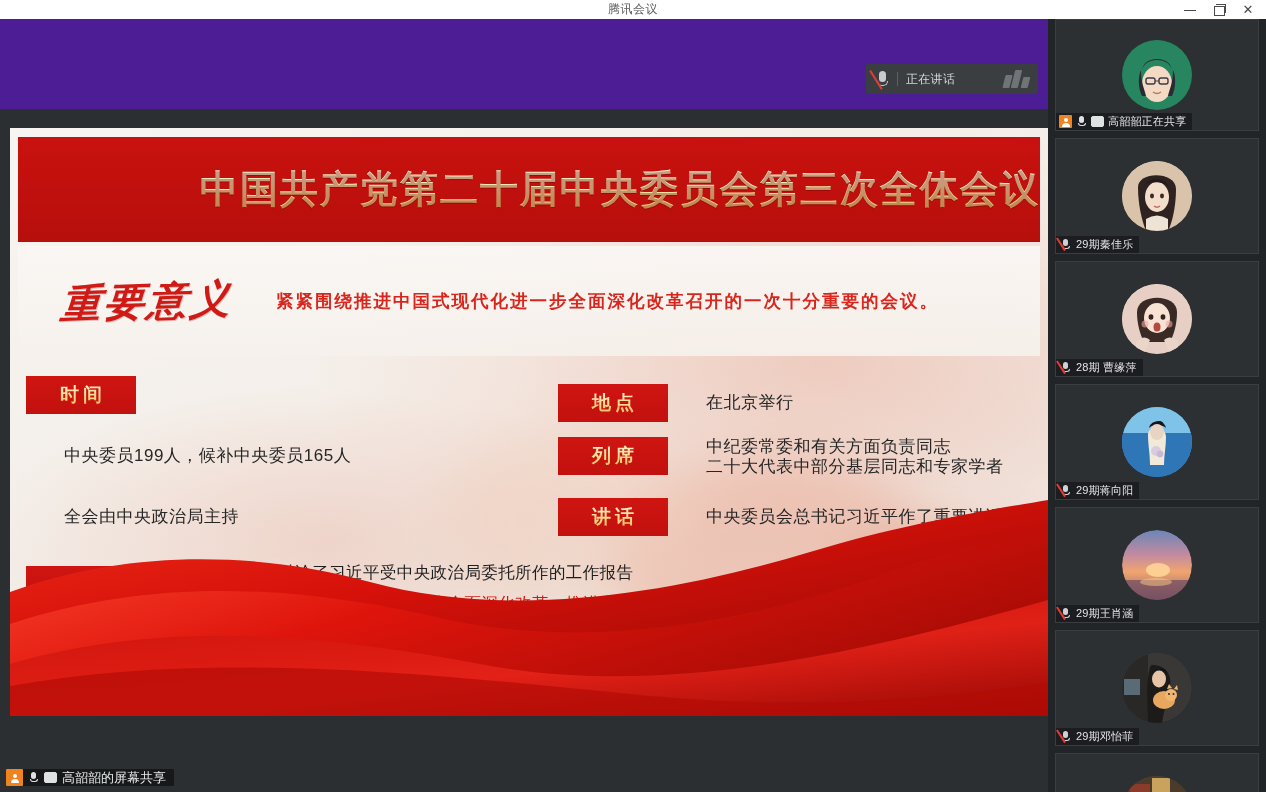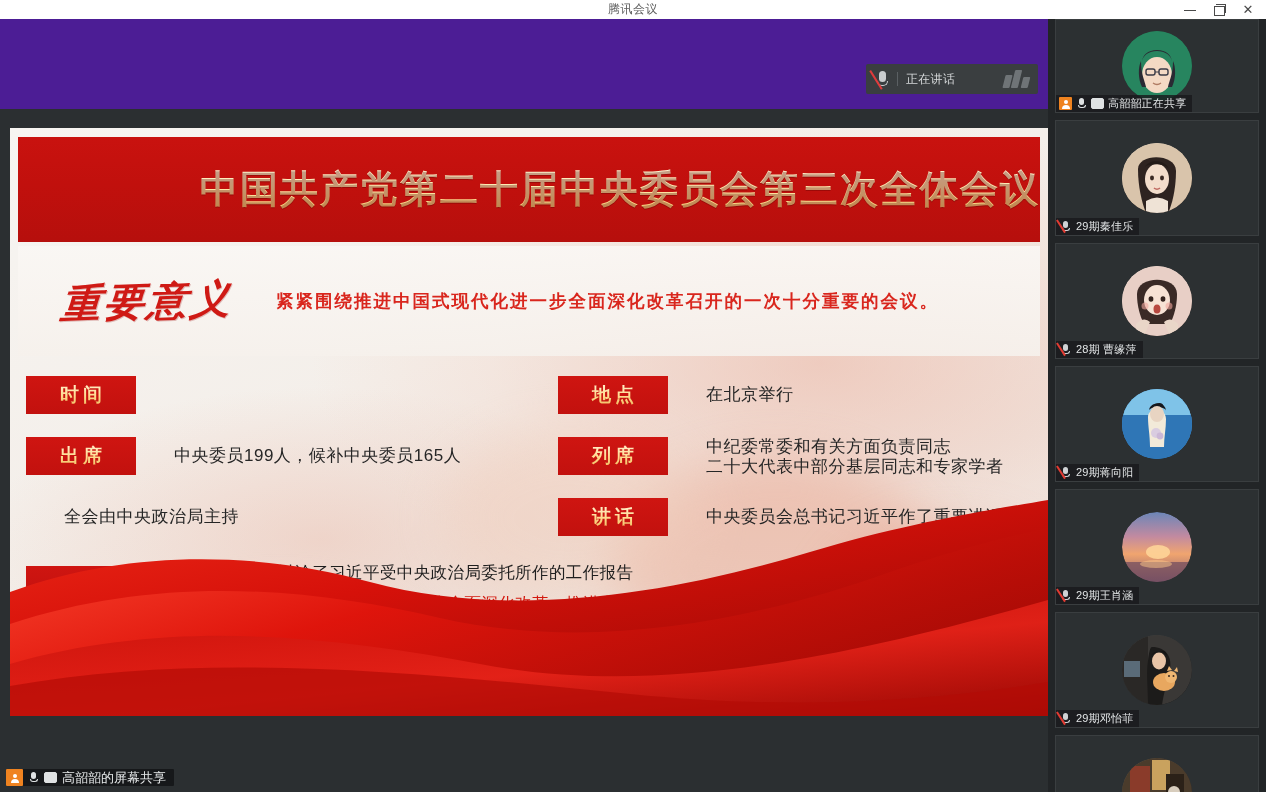--- a/index.html
+++ b/index.html
@@ -310,32 +310,29 @@
       </div>
 
       <div id="info">
         <div class="info-col col-left">
           <div class="info-row" style="top:0px">
             <div class="tag">
                 <span>时间</span>
               </div>
           </div>
           <div class="info-row" style="top:61px">
-            <div class="tag">
-                <span>出席</span>
-              </div>
             <div class="val">中央委员199人，候补中央委员165人</div>
           </div>
           <div class="info-row" style="top:122px">
             <div class="val">全会由中央政治局主持</div>
           </div>
         </div>
 
         <div class="info-col col-right">
-          <div class="info-row" style="top:0px">
+          <div class="info-row" style="top:8px">
             <div class="tag">
                 <span>地点</span>
               </div>
             <div class="val">在北京举行</div>
           </div>
           <div class="info-row" style="top:61px">
             <div class="tag">
                 <span>列席</span>
               </div>
             <div class="val" style="padding-top:0;line-height:20px">中纪委常委和有关方面负责同志
@@ -413,21 +410,21 @@
           <div class="g"></div>
           <div class="s"></div>
         </div>
       <div class="scr-ico"></div>
       <div class="nm">高韶韶的屏幕共享</div>
     </div>
   </div>
 
   <div id="rail">
 
-    <div class="tile" style="height:94px">
+    <div class="tile" style="height:112px">
       <div class="avatar" style="background:radial-gradient(circle at 50% 34%,#2e7d5b 0%,#1f6b4c 60%,#17563c 100%);">
         <svg viewBox="0 0 70 70" width="70" height="70">
           <circle cx="35" cy="35" r="35" fill="#27855f"></circle>
           <ellipse cx="35" cy="44" rx="15" ry="18" fill="#f4d9c4"></ellipse>
           <path d="M20,32 C20,16 50,16 50,32 C50,24 44,19 35,19 C26,19 20,24 20,32 Z" fill="#2a2a33"></path>
           <path d="M19,30 C19,44 23,50 24,56 L20,56 C16,48 16,36 19,30 Z" fill="#2a2a33"></path>
           <path d="M51,30 C51,44 47,50 46,56 L50,56 C54,48 54,36 51,30 Z" fill="#2a2a33"></path>
           <rect x="24" y="38" width="9" height="6" rx="2" fill="none" stroke="#3a3a46" stroke-width="1.4"></rect>
           <rect x="37" y="38" width="9" height="6" rx="2" fill="none" stroke="#3a3a46" stroke-width="1.4"></rect>
           <line x1="33" y1="41" x2="37" y2="41" stroke="#3a3a46" stroke-width="1.2"></line>

